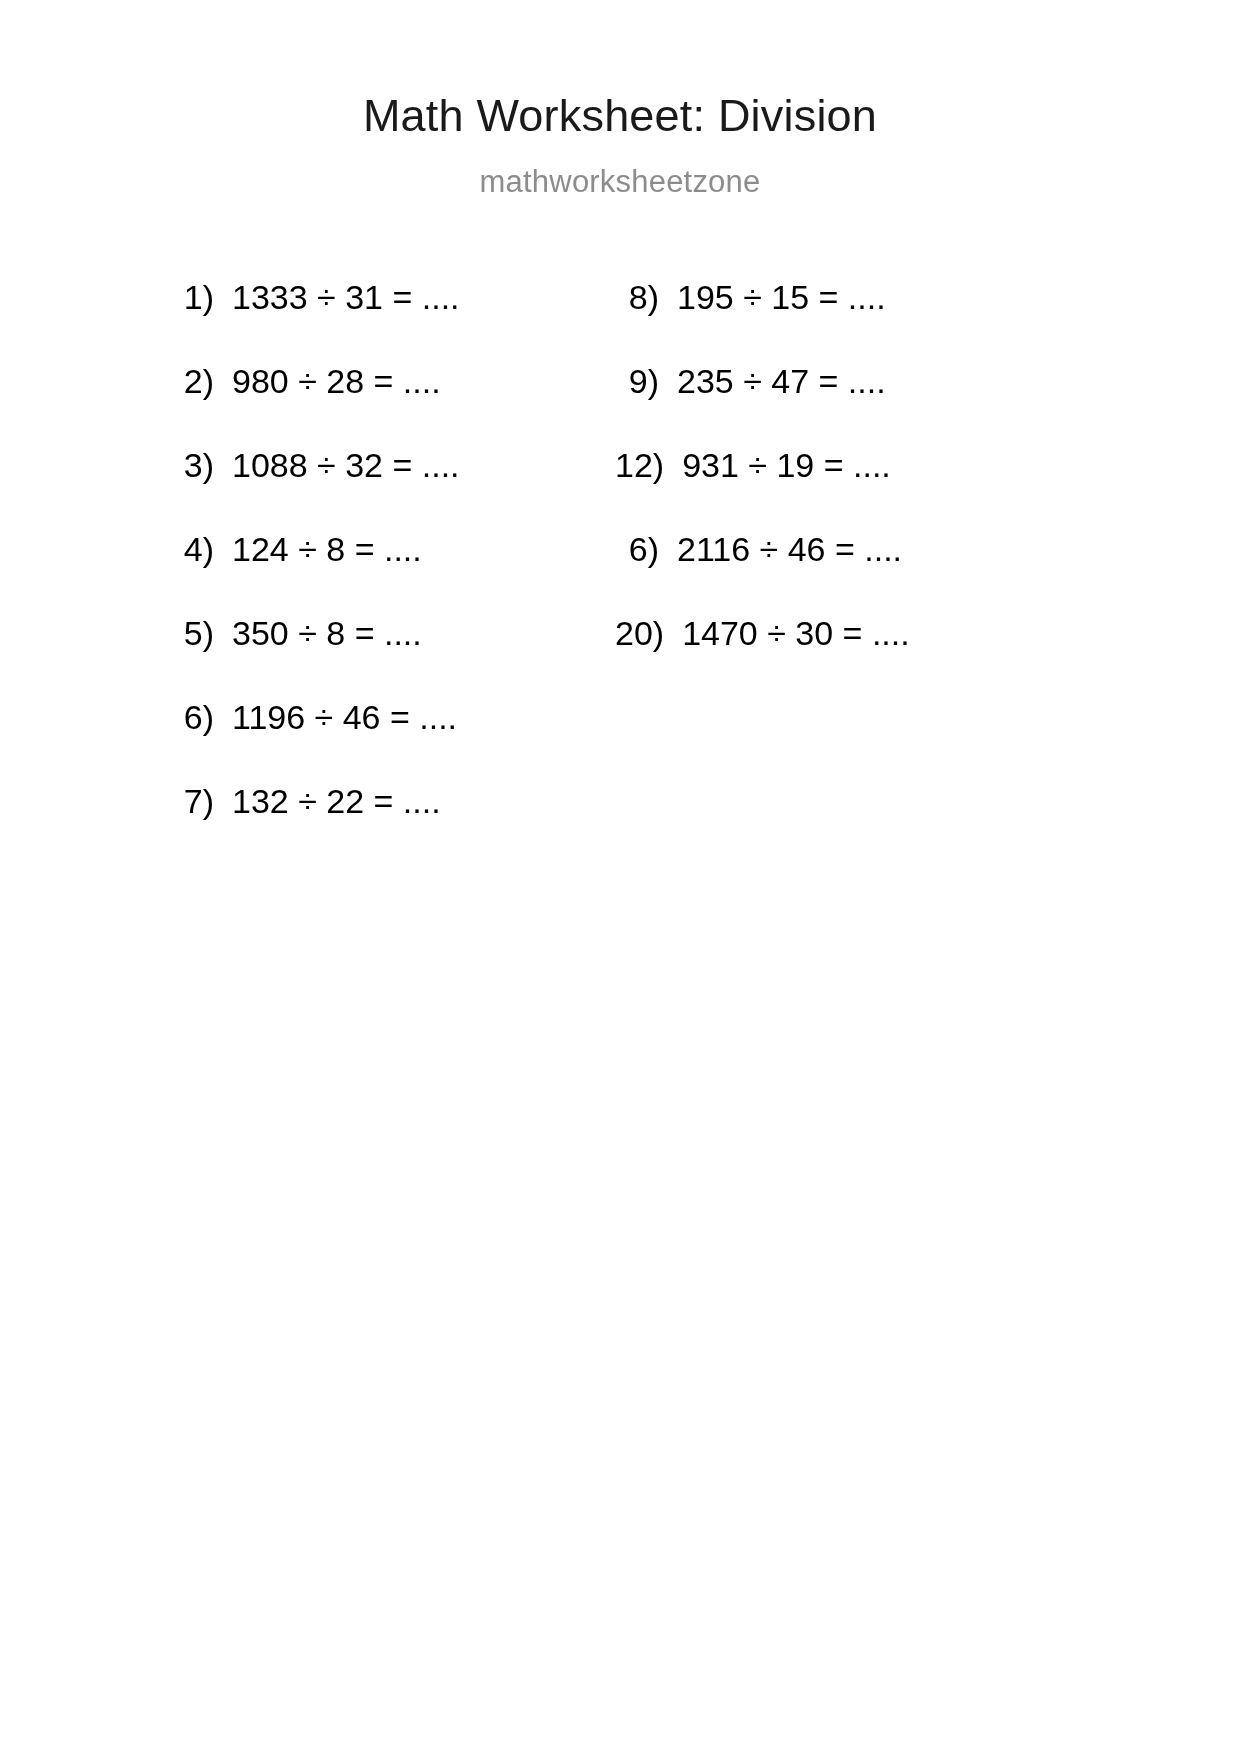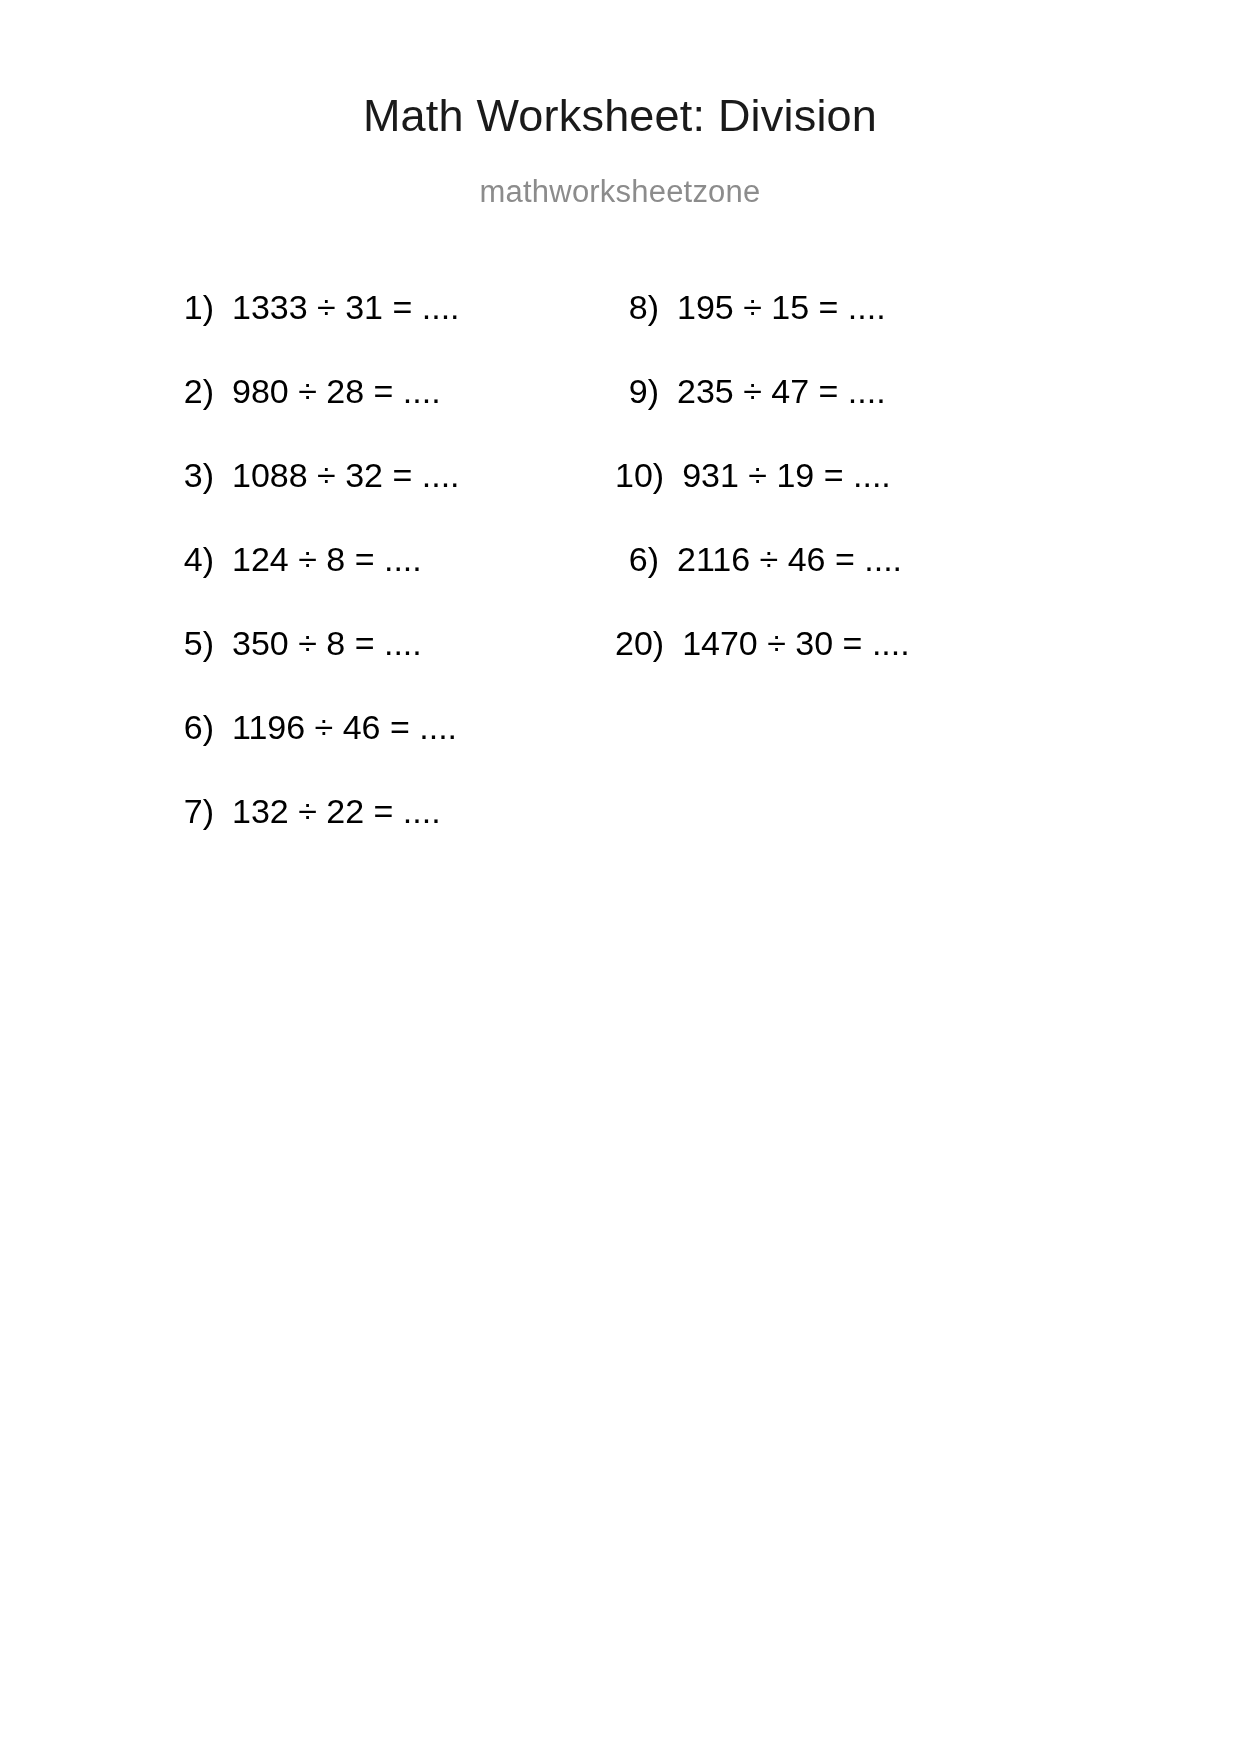--- a/index.html
+++ b/index.html
@@ -27,21 +27,21 @@
     font-weight: normal;
     color: #1a1a1a;
     margin: 0;
     padding-top: 90px;
     letter-spacing: 0.2px;
   }
   .subtitle {
     text-align: center;
     font-size: 31px;
     color: #8c8c8c;
-    margin: 14px;
+    margin: 4px;
     padding-top: 18px;
     letter-spacing: 0.2px;
   }
   .problems {
     margin-top: 80px;
     padding-left: 170px;
     padding-right: 120px;
     display: flex;
     flex-direction: row;
     align-items: flex-start;
@@ -121,21 +121,21 @@
     <div class="column col-right">
       <div class="problem">
         <span class="num">8)</span>
         <span class="expr">195 ÷ 15 = ....</span>
       </div>
       <div class="problem">
         <span class="num">9)</span>
         <span class="expr">235 ÷ 47 = ....</span>
       </div>
       <div class="problem">
-        <span class="num">10)</span>
+        <span class="num">12)</span>
         <span class="expr">931 ÷ 19 = ....</span>
       </div>
       <div class="problem">
         <span class="num">6)</span>
         <span class="expr">2116 ÷ 46 = ....</span>
       </div>
       <div class="problem">
         <span class="num">20)</span>
         <span class="expr">1470 ÷ 30 = ....</span>
       </div>

